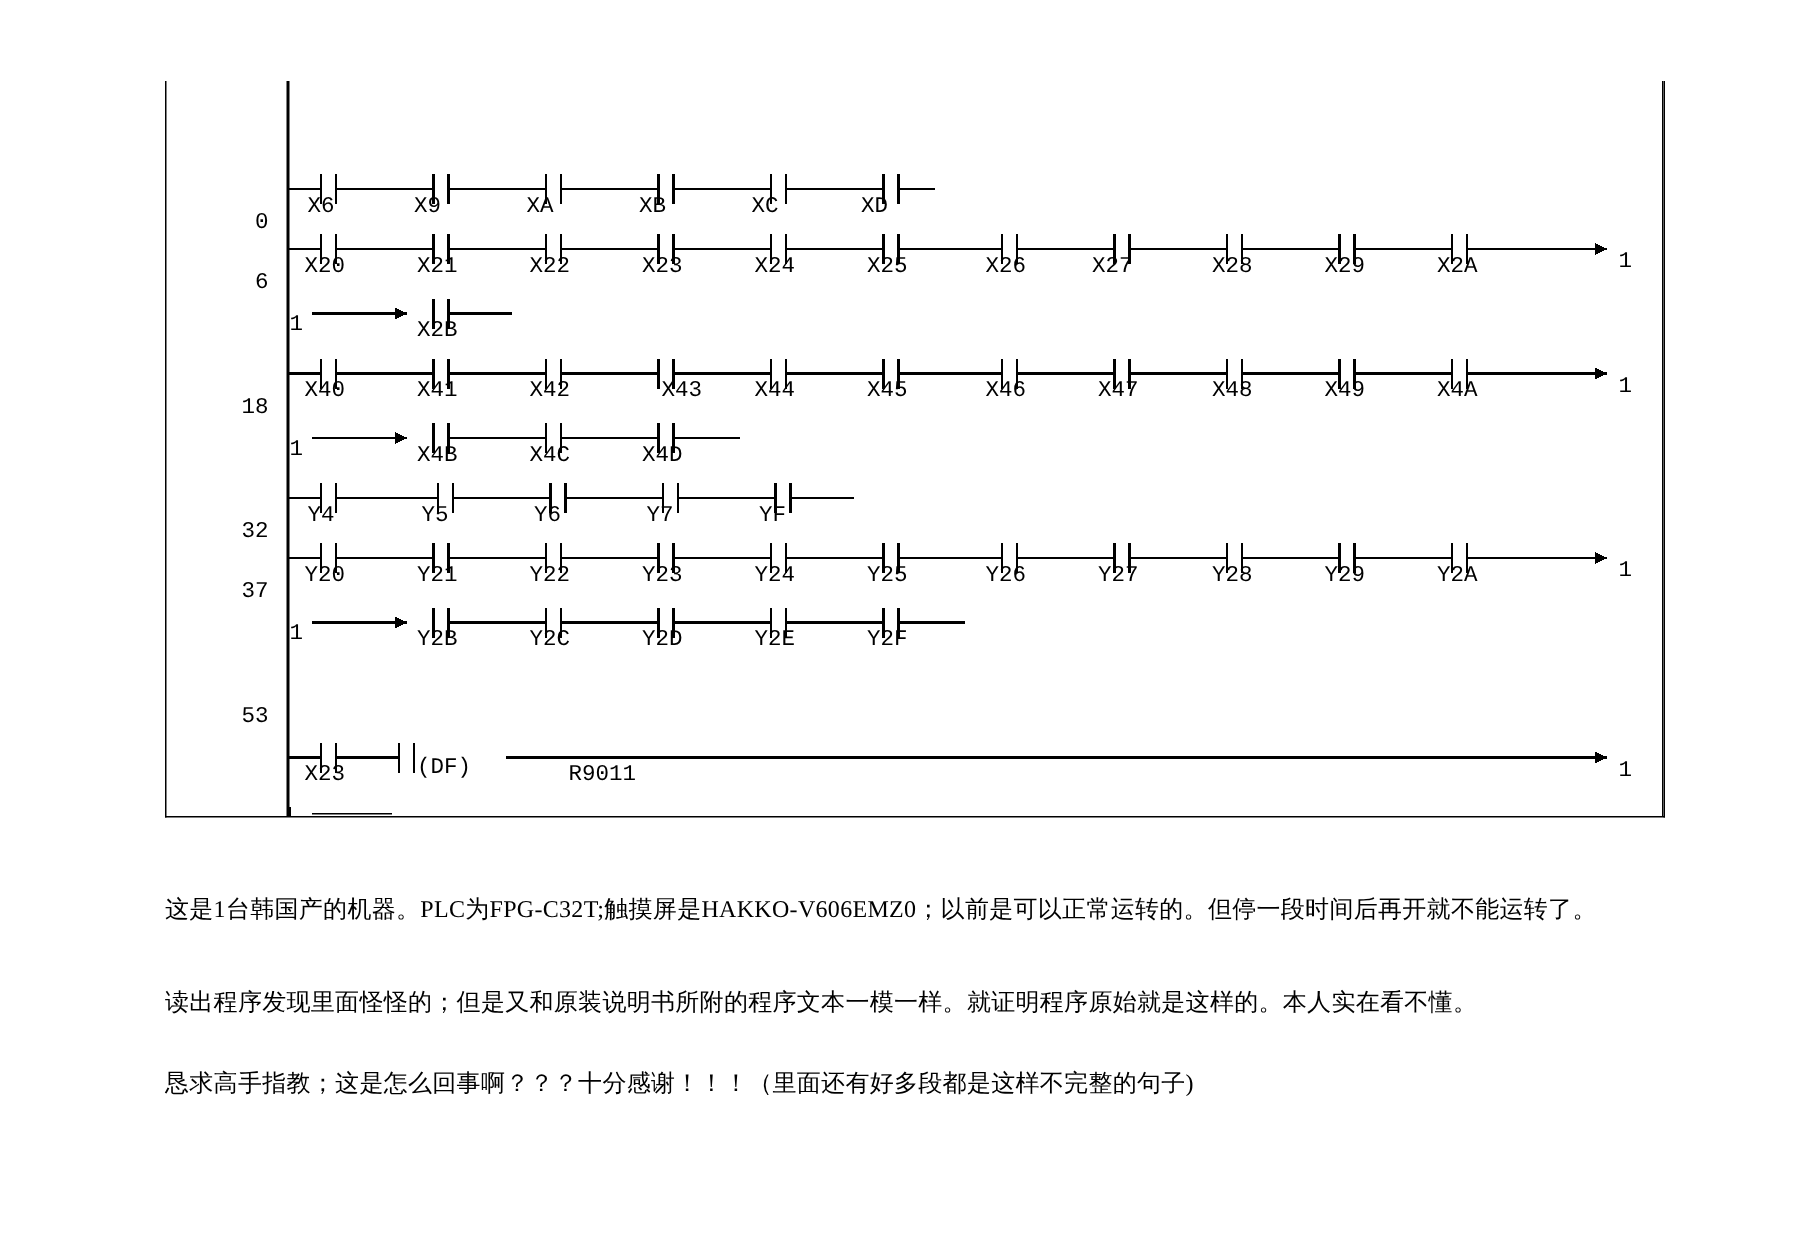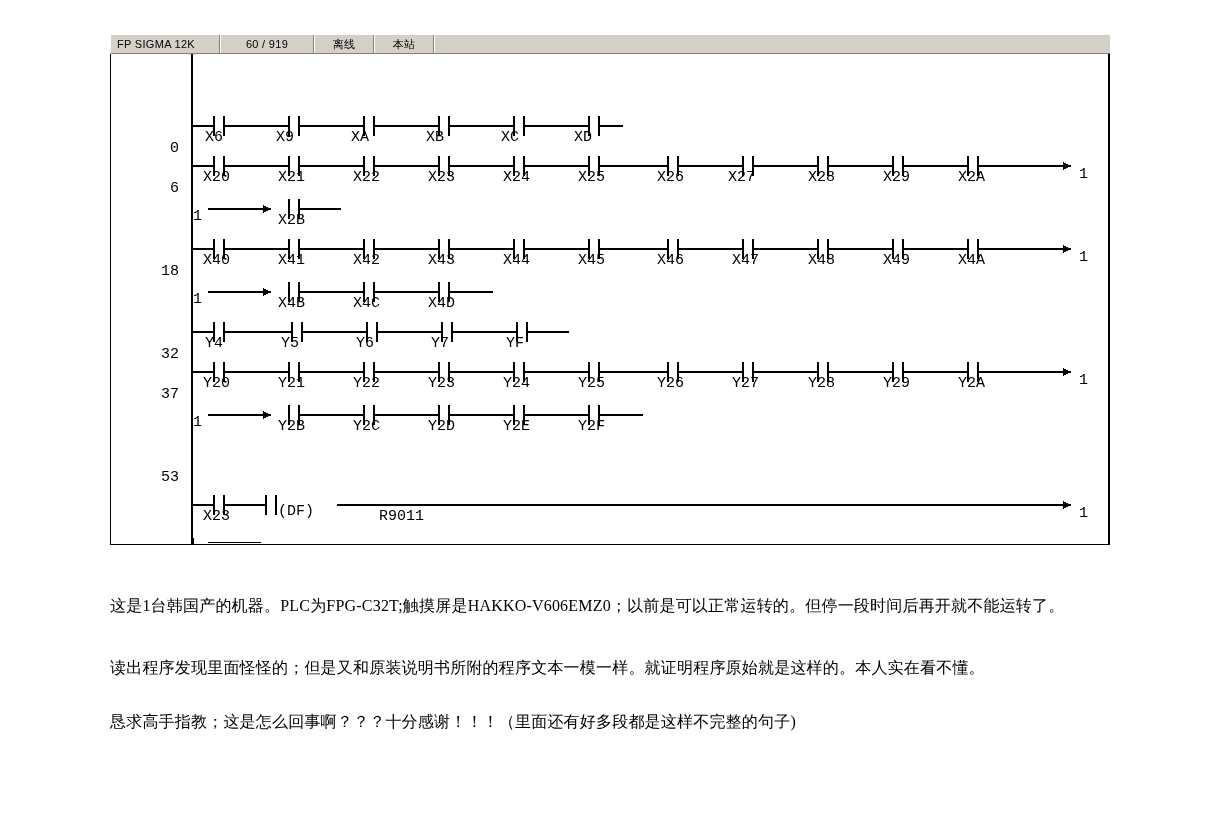--- a/index.html
+++ b/index.html
@@ -138,27 +138,20 @@
     color: #000000;
     white-space: nowrap;
     letter-spacing: 0.2px;
   }
 </style>
 </head>
 <body>
 
 <div id="plc-window">
 
-  <div id="status-bar">
-    <div class="sb-cell sb-model">FP SIGMA 12K</div>
-    <div class="sb-cell sb-counter">60 /  919</div>
-    <div class="sb-cell sb-mode">离线</div>
-    <div class="sb-cell sb-station">本站</div>
-    <div class="sb-cell sb-filler"></div>
-  </div>
 
   <div id="ladder-area">
     <div id="power-rail"></div>
 
     <div class="step-no" style="left:28px; top:86px;">0</div>
     <div class="step-no" style="left:28px; top:126px;">6</div>
     <div class="step-no" style="left:28px; top:209px;">18</div>
     <div class="step-no" style="left:28px; top:292px;">32</div>
     <div class="step-no" style="left:28px; top:332px;">37</div>
     <div class="step-no" style="left:28px; top:415px;">53</div>
@@ -182,21 +175,21 @@
     <div class="dev-label" style="left:772px; top:90px;">X29</div>
     <div class="dev-label" style="left:847px; top:90px;">X2A</div>
     <div class="cont-num" style="left:968px; top:112px;">1</div>
 
     <div class="cont-num" style="left:82px; top:154px;">1</div>
     <div class="dev-label" style="left:167px; top:133px;">X2B</div>
 
     <div class="dev-label" style="left:92px; top:173px;">X40</div>
     <div class="dev-label" style="left:167px; top:173px;">X41</div>
     <div class="dev-label" style="left:242px; top:173px;">X42</div>
-    <div class="dev-label" style="left:317px; top:173px;">X43</div>
+    <div class="dev-label" style="left:330px; top:173px;">X43</div>
     <div class="dev-label" style="left:392px; top:173px;">X44</div>
     <div class="dev-label" style="left:467px; top:173px;">X45</div>
     <div class="dev-label" style="left:546px; top:173px;">X46</div>
     <div class="dev-label" style="left:621px; top:173px;">X47</div>
     <div class="dev-label" style="left:697px; top:173px;">X48</div>
     <div class="dev-label" style="left:772px; top:173px;">X49</div>
     <div class="dev-label" style="left:847px; top:173px;">X4A</div>
     <div class="cont-num" style="left:968px; top:195px;">1</div>
 
     <div class="cont-num" style="left:82px; top:237px;">1</div>

